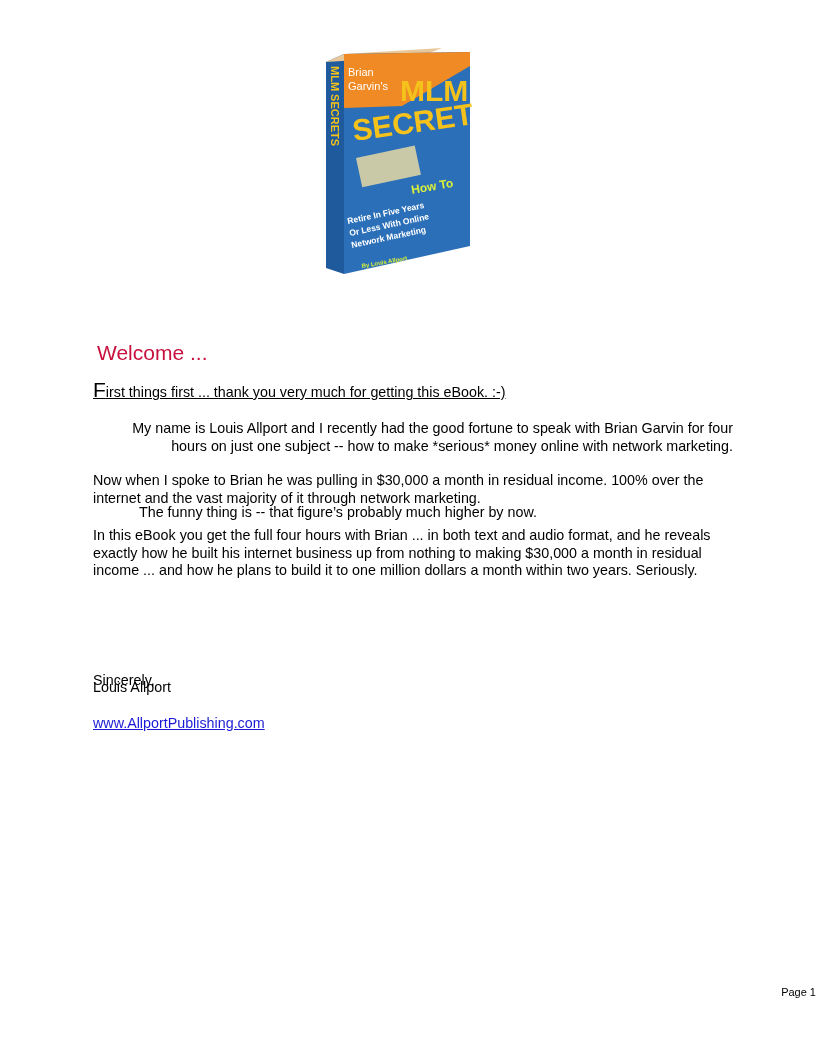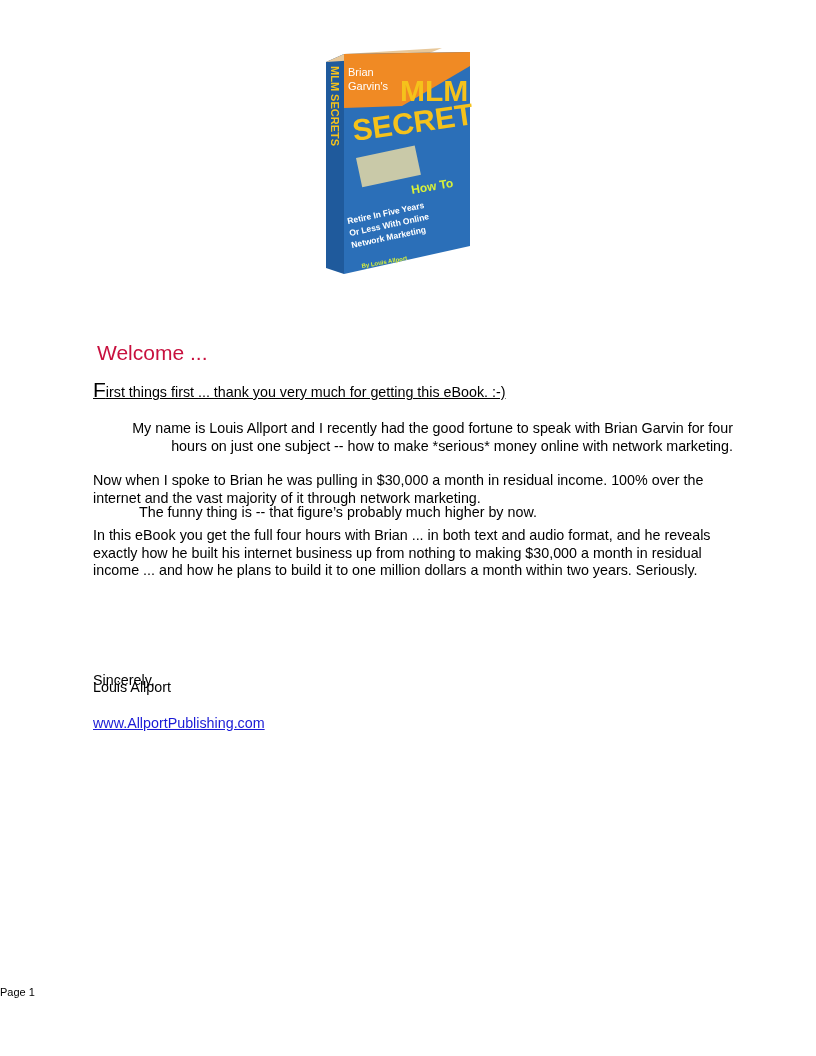--- a/index.html
+++ b/index.html
@@ -4,21 +4,21 @@
   <style>
     html, body { margin: 0; padding: 0; background: #ffffff; }
     body { width: 816px; height: 1056px; position: relative; overflow: hidden;
            font-family: "Liberation Sans", sans-serif; color: #000; }
     .cover-wrap { position: absolute; left: 322px; top: 46px; width: 152px; height: 232px; }
     .book { position: absolute; left: 0; top: 0; width: 152px; height: 232px; }
     .heading { position: absolute; left: 93px; top: 337px; font-size: 21px; color: #c8103e; margin: 4px; font-weight: normal; }
     .p { position: absolute; left: 93px; width: 640px; font-size: 14.3px; line-height: 17.5px; margin: 0; }
     .dropcap { font-size: 21px; }
     .link { color: #1a1ad6; text-decoration: underline; cursor: pointer; }
-    .footer { position: absolute; top: 986px; left: 0; width: 816px; text-align: left; font-size: 11px; }
+    .footer { position: absolute; top: 986px; left: 0; width: 816px; text-align: right; font-size: 11px; }
   </style>
 </head>
 <body>
 
 <div class="cover-wrap">
   <svg class="book" viewBox="0 0 152 232" xmlns="http://www.w3.org/2000/svg">
 
     <polygon points="4,16 22,8 22,228 4,222" fill="#1f5a9c"></polygon>
 
     <polygon points="4,16 22,8 120,2 100,10" fill="#e8c89a"></polygon>

